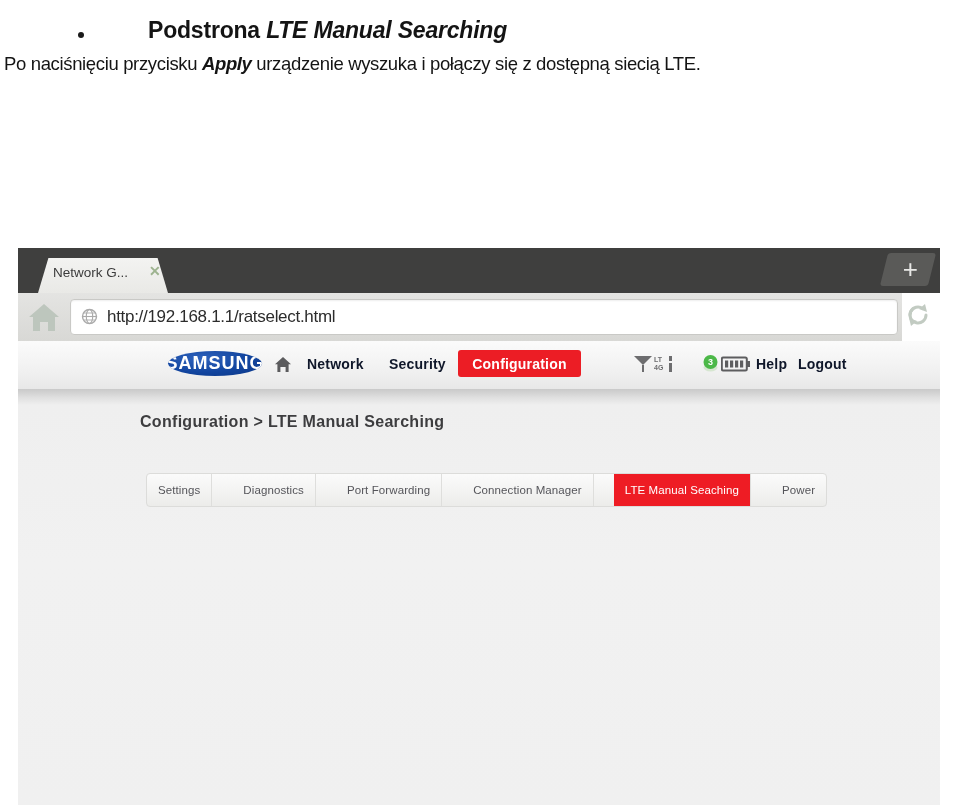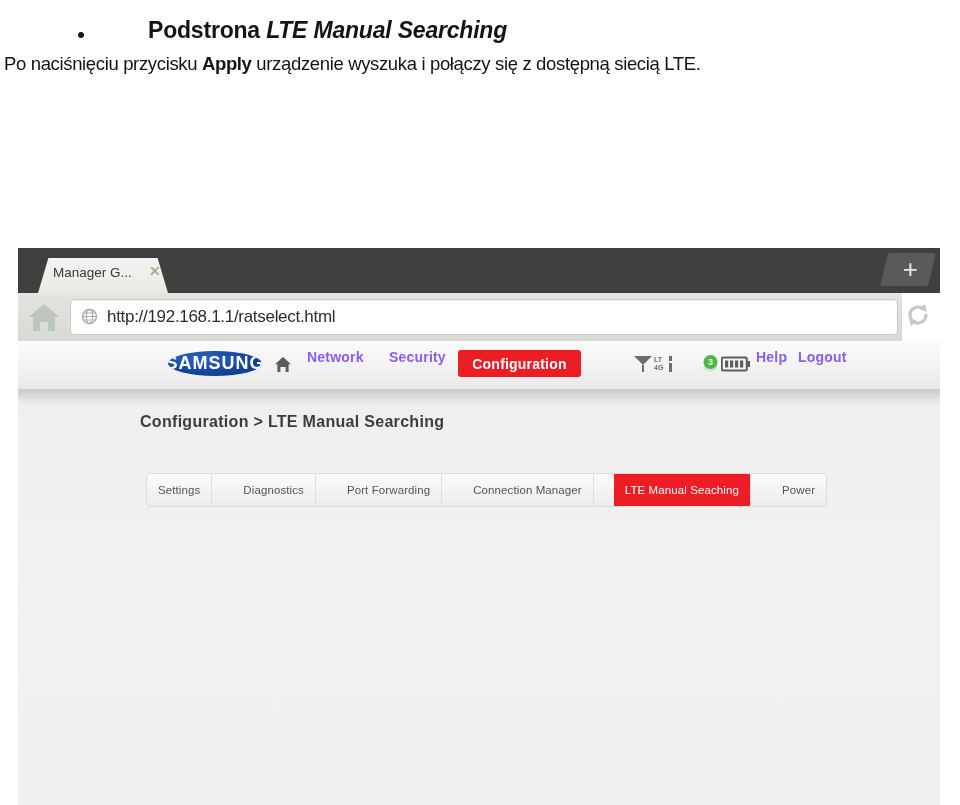--- a/index.html
+++ b/index.html
@@ -47,21 +47,21 @@
     font-weight: bold;
   }
   .doc-paragraph {
     position: absolute;
     left: 4px; top: 53px;
     font-size: 18.5px;
     color: #141414;
     white-space: nowrap;
     letter-spacing: -0.35px;
   }
-  .doc-paragraph b { font-weight: bold; }
+  .doc-paragraph b { font-weight: bold; font-style: italic; }
 
   
   .browser {
     position: absolute;
     left: 18px; top: 248px;
     width: 922px;
     height: 557px;
     overflow: hidden;
   }
 
@@ -200,24 +200,24 @@
   }
   .logo-main span { font-size: 18px; }
 
   .nav-home {
     position: absolute;
     left: 256px; top: 15px;
     width: 18px; height: 17px;
   }
   .nav-link {
     position: absolute;
-    top: 8px;
+    top: 15px;
     font-size: 14px;
     font-weight: bold;
-    color: #8b5cf6;
+    color: #0f172a;
     white-space: nowrap;
     letter-spacing: 0.2px;
   }
   .nav-network { left: 289px; }
   .nav-security { left: 371px; }
   .nav-config-box {
     position: absolute;
     left: 440px; top: 9px;
     width: 123px; height: 27px;
     background: #ec1d25;
@@ -317,21 +317,21 @@
     <div class="doc-bullet-dot"></div>
     <div class="doc-heading"><span>Podstrona </span><span class="ital">LTE Manual Searching</span></div>
   </div>
   <div class="doc-paragraph"><span>Po naciśnięciu przycisku </span><b>Apply</b><span> urządzenie wyszuka i połączy się z dostępną siecią LTE.</span></div>
 </div>
 
 <div class="browser">
 
   <div class="tabstrip">
     <div class="tab"></div>
-    <div class="tab-label">Manager G...</div>
+    <div class="tab-label">Network G...</div>
     <div class="tab-close">✕</div>
     <div class="newtab"></div>
     <div class="newtab-plus">+</div>
   </div>
 
   <div class="toolbar">
     <div class="home-icon">
       <svg width="36" height="34" viewBox="0 0 36 34">
         <path d="M18 4 L33 17 L29 17 L29 31 L22 31 L22 22 L14 22 L14 31 L7 31 L7 17 L3 17 Z" fill="#bdc6bd"></path>
       </svg>

